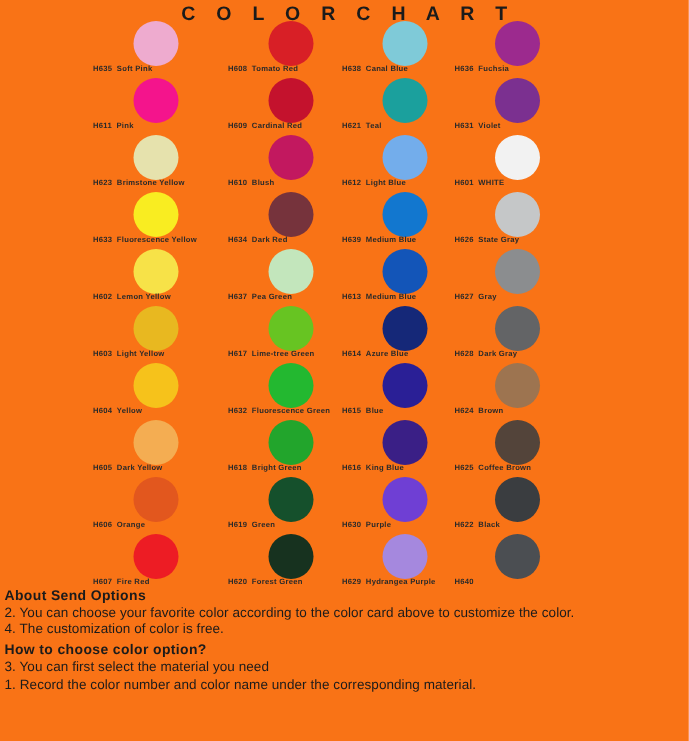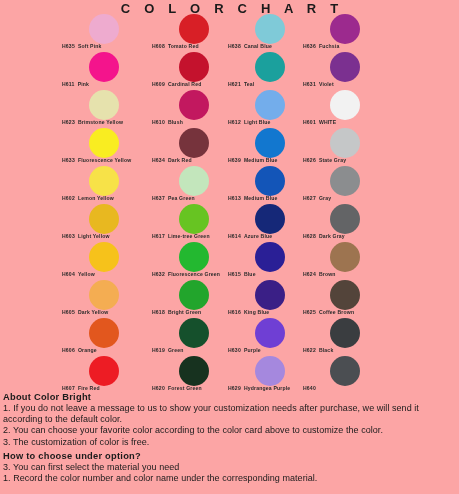--- a/index.html
+++ b/index.html
@@ -11,21 +11,21 @@
     height: 494px;
     background: #ffffff;
     font-family: "Liberation Sans", sans-serif;
     color: #231f20;
     overflow: hidden;
   }
   #page {
     position: relative;
     width: 459px;
     height: 494px;
-    background: #fca5a5;
+    background: #f97316;
   }
   .title {
     position: absolute;
     top: 1px;
     left: 0;
     width: 459px;
     text-align: center;
     font-size: 13px;
     font-weight: 700;
     letter-spacing: 5.2px;
@@ -271,22 +271,21 @@
           <div class="cap"><span class="code">H622</span><span class="name">Black</span></div>
         </div>
         <div class="cell">
           <div class="swatch" style="background: rgb(75, 78, 82);"></div>
           <div class="cap"><span class="code">H640</span><span class="name"></span></div>
         </div>
       </div>
   </div>
 
   <div class="notes">
-    <h3>About Color Bright</h3>
-    <p>1. If you do not leave a message to us to show your customization needs after purchase, we will send it according to the default color.</p>
+    <h3>About Send Options</h3>
     <p>2. You can choose your favorite color according to the color card above to customize the color.</p>
-    <p>3. The customization of color is free.</p>
-    <h3 class="second">How to choose under option?</h3>
+    <p>4. The customization of color is free.</p>
+    <h3 class="second">How to choose color option?</h3>
     <p>3. You can first select the material you need</p>
     <p>1. Record the color number and color name under the corresponding material.</p>
   </div>
 
 </div>
 
 </body></html>

